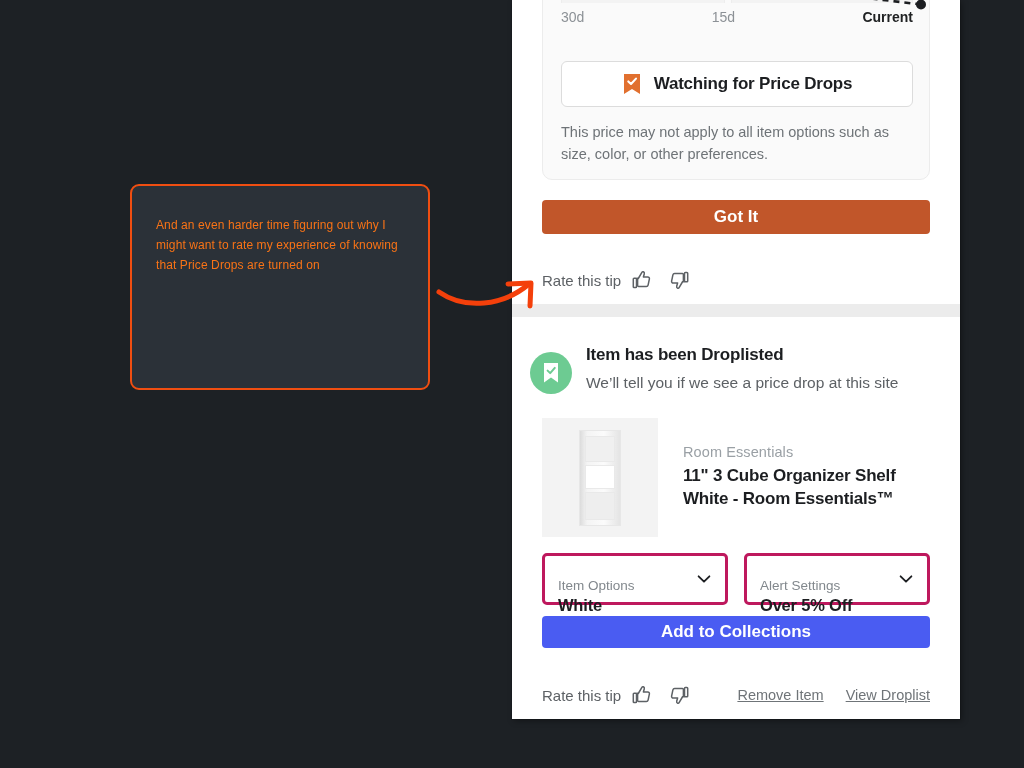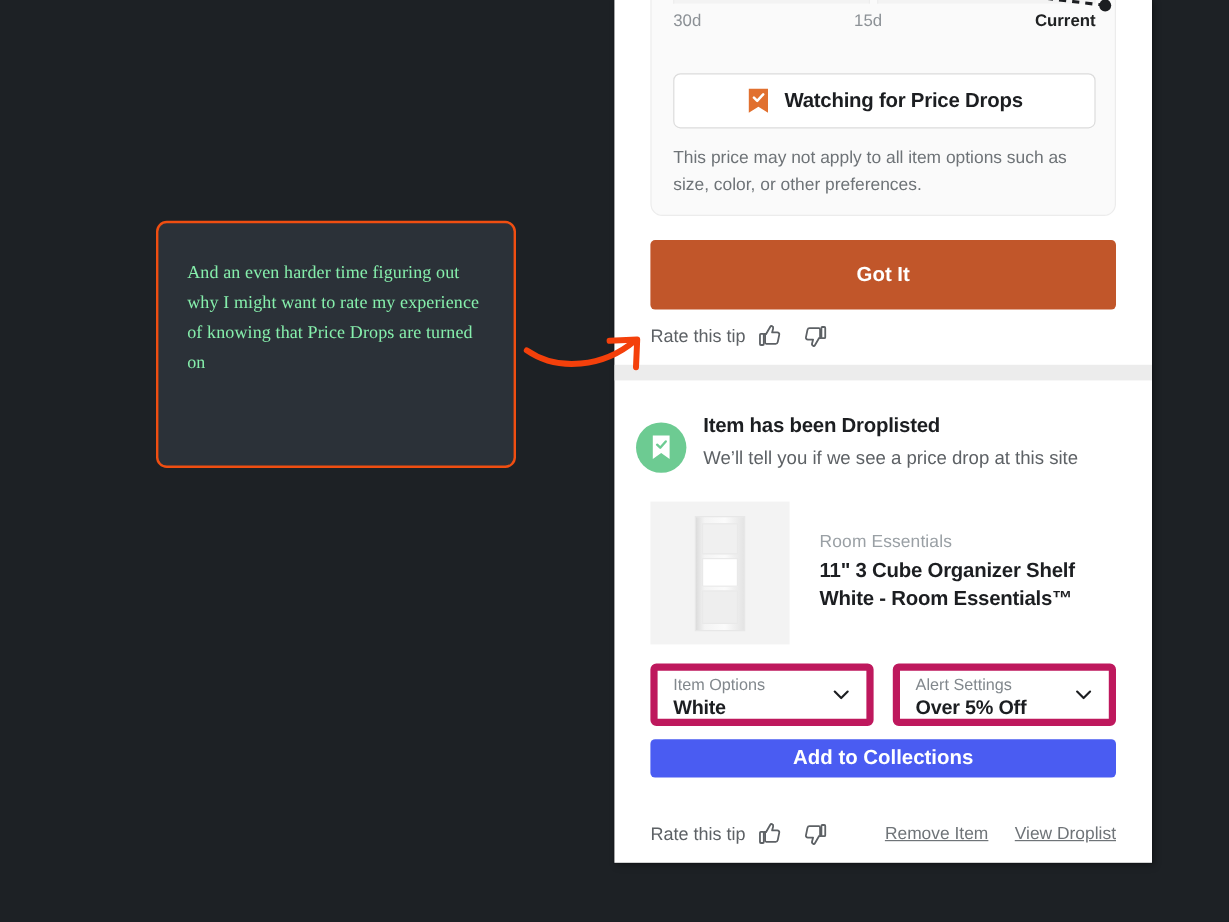--- a/index.html
+++ b/index.html
@@ -69,21 +69,21 @@
   }
   .disclaimer {
     position: absolute; left: 18px; top: 216px;
     width: 356px;
     font-size: 14.5px; line-height: 1.52; color: #6e7377;
   }
 
   
   .got-it {
     position: absolute; left: 30px; top: 200px;
-    width: 388px; height: 58px;
+    width: 388px; height: 34px;
     background: #c1562a;
     border: none; border-radius: 4px;
     color: #ffffff; font-size: 17px; font-weight: bold;
     font-family: "Liberation Sans", sans-serif;
     cursor: pointer;
     display: flex; align-items: center; justify-content: center;
   }
 
   
   .rate-row {
@@ -167,23 +167,23 @@
 
   
   .selects {
     position: absolute; left: 30px; top: 553px;
     width: 388px;
     display: flex; gap: 16px;
   }
   .sel {
     flex: 1 1 0;
     height: 52px;
-    border: 6px solid #be185d; border-radius: 5px;
+    border: 3px solid #be185d; border-radius: 5px;
     background: #fff;
-    padding: 4px 10px 0 13px;
+    padding: 22px 10px 0 13px;
     position: relative; cursor: pointer;
   }
   .sel .lab { font-size: 13.5px; color: #82888d; line-height: 1.25; }
   .sel .val { font-size: 16.5px; color: #1c1e21; font-weight: bold; letter-spacing: -0.2px; line-height: 1.3; }
   .chev {
     position: absolute; right: 12px; top: 50%;
     transform: translateY(-50%);
     width: 18px; height: 18px;
   }
 
@@ -201,23 +201,22 @@
   
   .anno {
     position: absolute; left: 130px; top: 184px;
     width: 300px; height: 206px;
     background: #2b3138;
     border: 2px solid #f04e11;
     border-radius: 9px;
     padding: 30px 24px;
   }
   .anno p {
-    color: #86efac; font-size: 15px; line-height: 1.66;
+    color: #f97316; font-size: 12px; line-height: 1.66;
     letter-spacing: 0.1px;
-    font-family: Liberation Serif, serif;
   }
   .arrow { position: absolute; left: 425px; top: 262px; width: 130px; height: 60px; }
 </style>
 </head>
 <body>
 
 <div id="root">
 
   <div class="panel">
 

